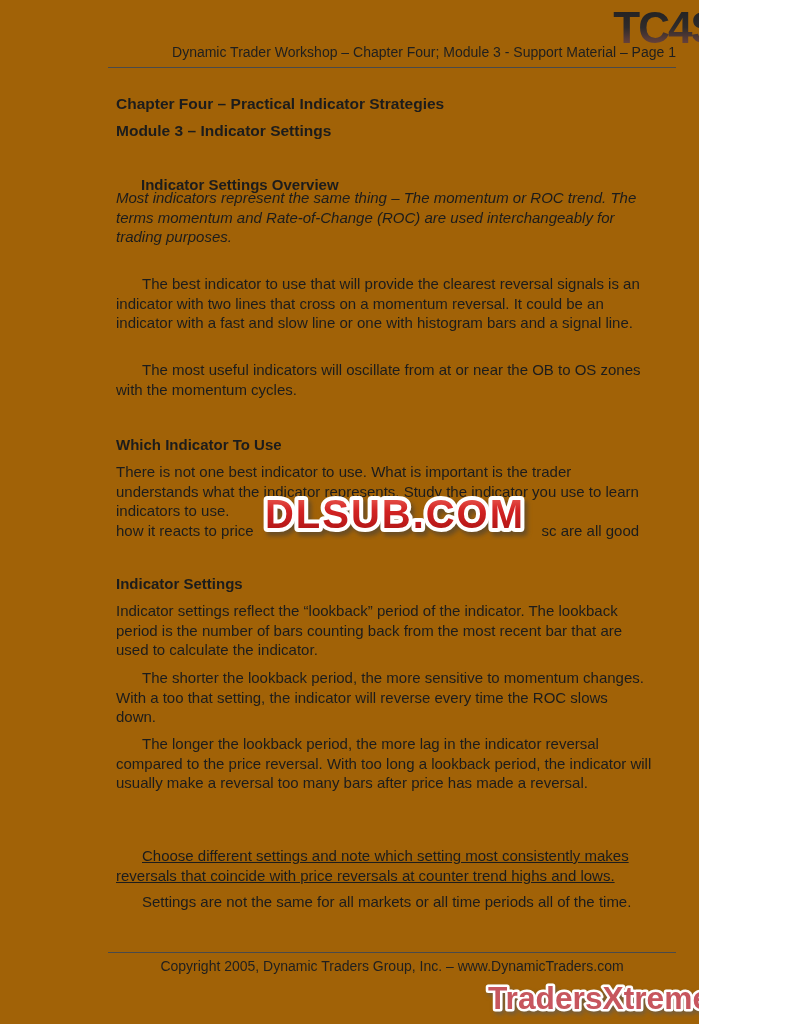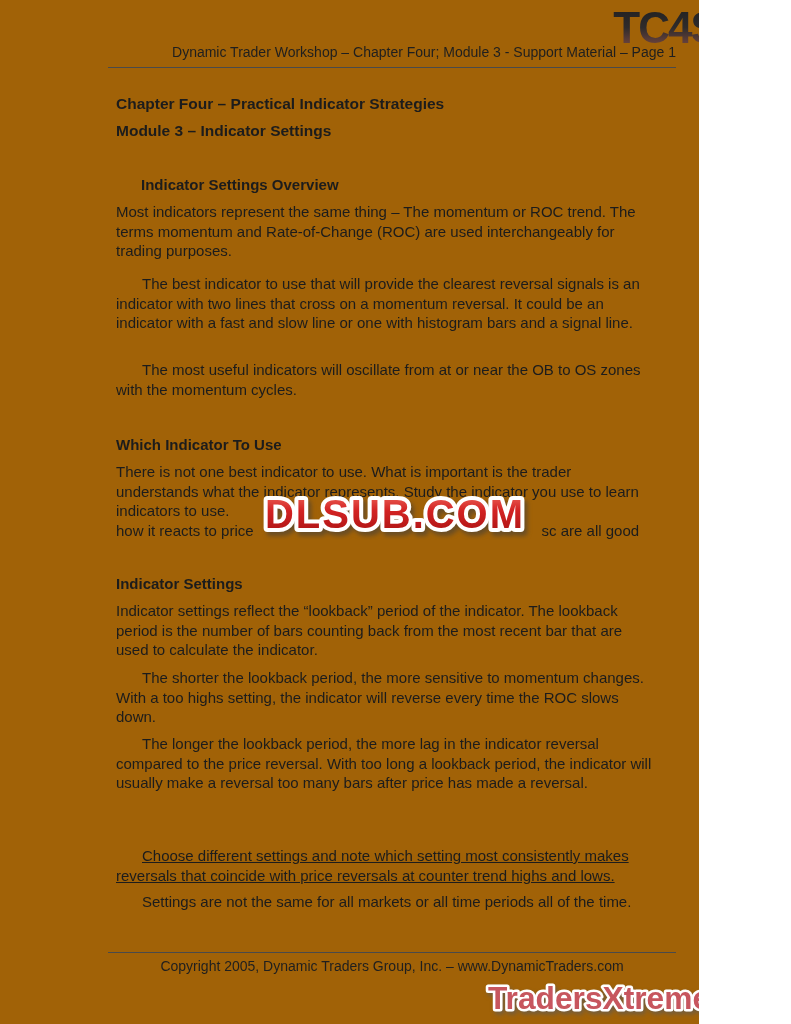--- a/index.html
+++ b/index.html
@@ -30,21 +30,21 @@
   .block {
     position:absolute; left:116px; width:552px;
     font-size:15px; line-height:19.7px; white-space:pre-line;
   }
   .title { font-weight:bold; font-size:15.5px; }
   .heading { font-weight:bold; font-size:15px; }
   .indent { text-indent:26px; }
   .t-chapter  { top:94px; }
   .t-module   { top:121px; }
   .h-overview { top:175px;margin-left:25px; }
-  .p1  { top:202px; }
+  .p1  { top:188px;font-style:italic; }
   .p2  { top:274px; }
   .p3  { top:333px; }
   .p4  { top:360px; }
   .h-which    { top:435px; }
   .p5  { top:462px; white-space:normal; }
   .p5 .line { display:block; }
   .p5 .gap { display:inline-block; width:288px; }
   .h-settings { top:574px; }
   .p6  { top:601px; }
   .p7  { top:668px; }
@@ -111,21 +111,21 @@
       </defs>
       <text x="140" y="40" text-anchor="middle" font-family="Liberation Sans, sans-serif" font-size="40" font-weight="bold" letter-spacing="2" textLength="260" lengthAdjust="spacingAndGlyphs" stroke="#ffffff" stroke-width="8" paint-order="stroke" stroke-linejoin="round" fill="url(#g-dlsub)" style="filter: drop-shadow(3px 4px 2px rgba(60,60,60,0.55));">DLSUB.COM</text>
     </svg>
   </div>
 
   <div class="block heading h-settings">Indicator Settings</div>
   <div class="block p6">Indicator settings reflect the “lookback” period of the indicator. The lookback
 period is the number of bars counting back from the most recent bar that are
 used to calculate the indicator.</div>
   <div class="block p7 indent">The shorter the lookback period, the more sensitive to momentum changes.
-With a too highs setting, the indicator will reverse every time the ROC slows
+With a too that setting, the indicator will reverse every time the ROC slows
 down.</div>
   <div class="block p8 indent">The longer the lookback period, the more lag in the indicator reversal
 compared to the price reversal. With too long a lookback period, the indicator will
 usually make a reversal too many bars after price has made a reversal.</div>
   <div class="block p10 indent">Choose different settings and note which setting most consistently makes
 reversals that coincide with price reversals at counter trend highs and lows.</div>
   <div class="block p11 indent">Settings are not the same for all markets or all time periods all of the time.</div>
 
   <div class="rule footer-rule"></div>
   <div class="footer-copy">Copyright 2005, Dynamic Traders Group, Inc. – www.DynamicTraders.com</div>

